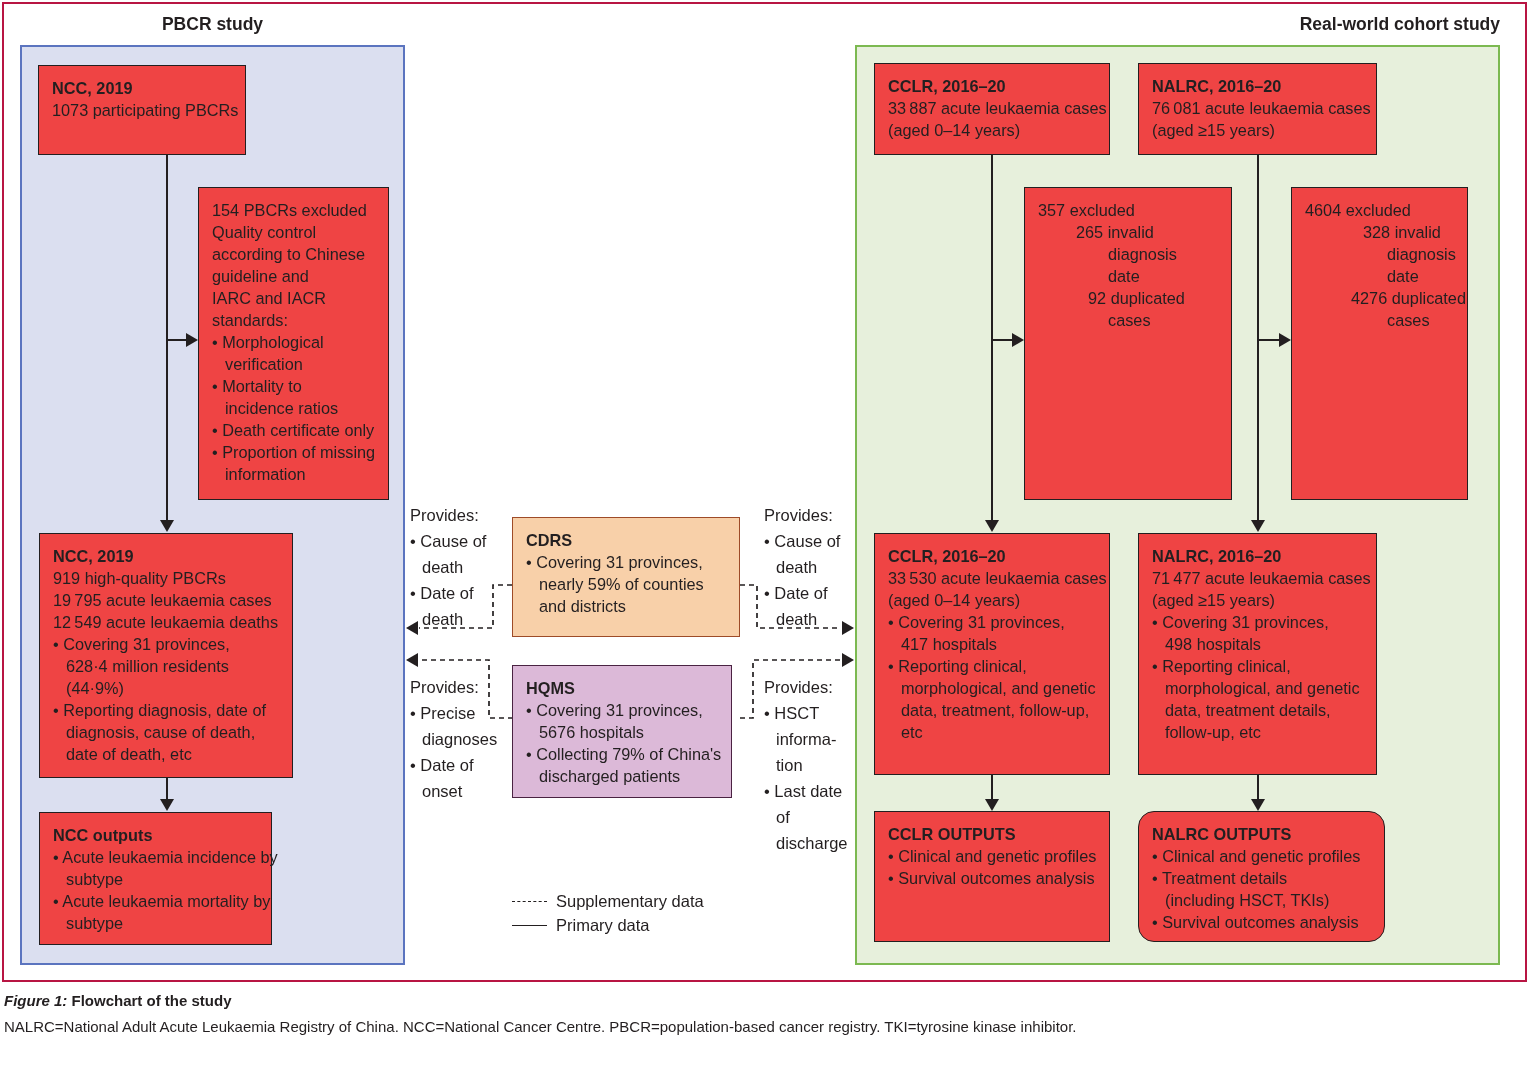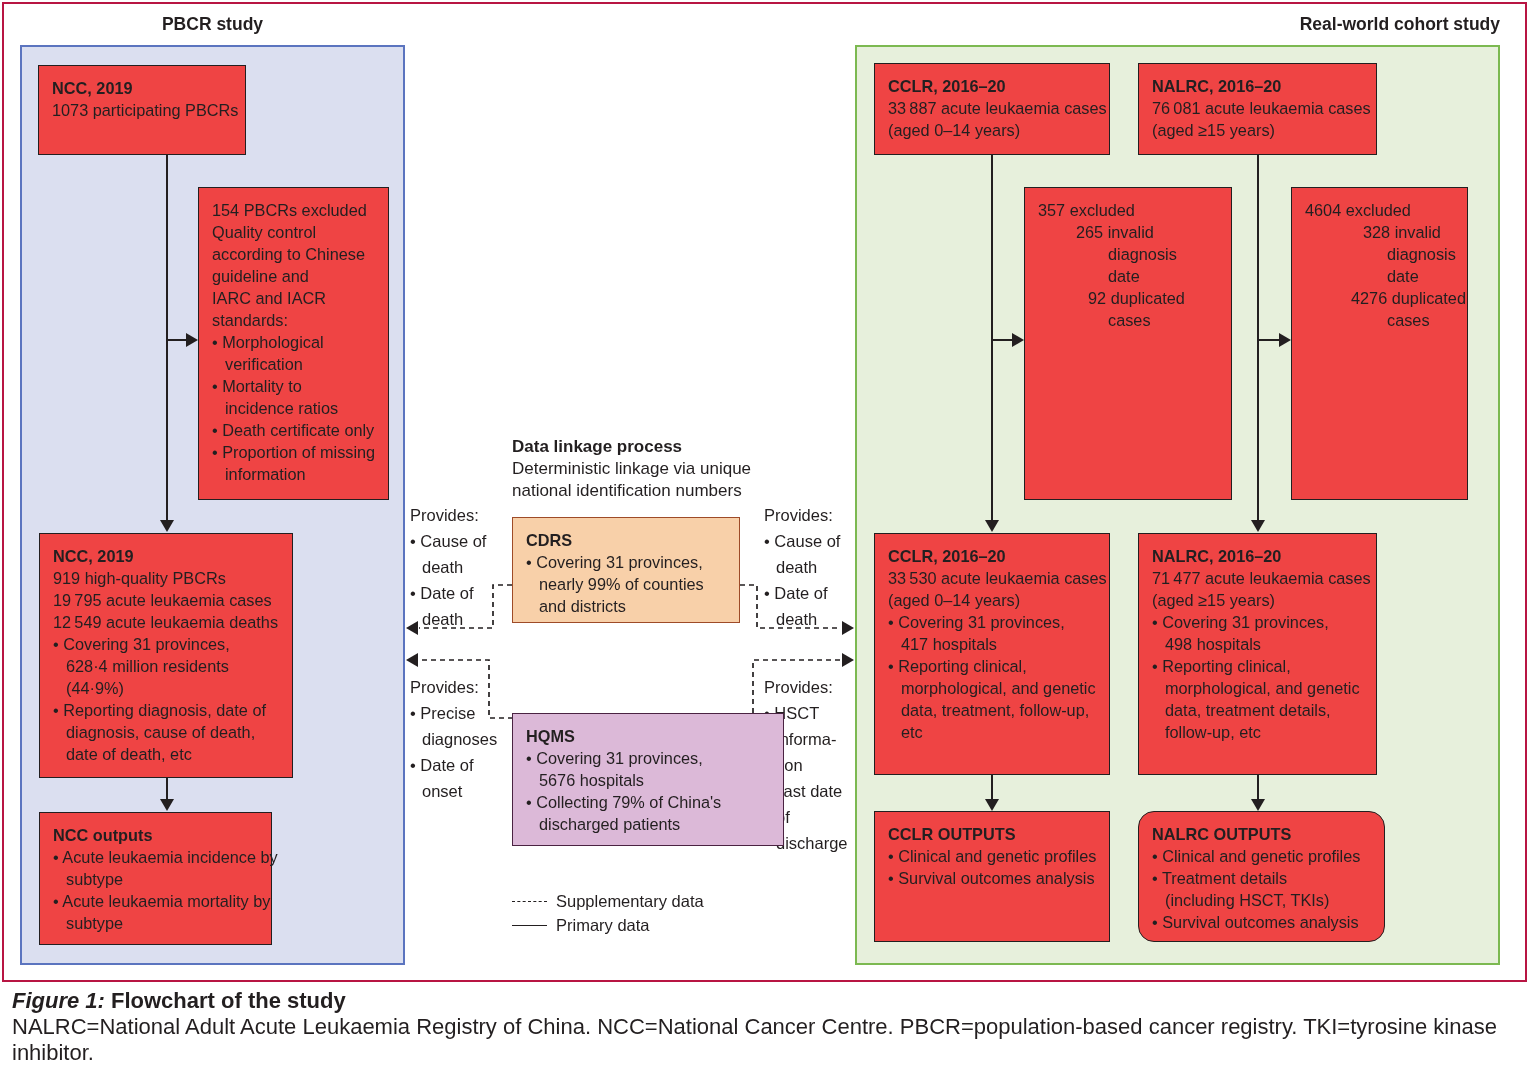--- a/index.html
+++ b/index.html
@@ -41,24 +41,24 @@
   .ln{white-space:nowrap;}
   .b{font-weight:bold;}
   .ct{padding-left:13px;}
   .ctr{text-align:left;white-space:nowrap;}
 
   #b-ncc-source{left:38px;top:65px;width:208px;height:90px;}
   #b-pbcr-excluded{left:198px;top:187px;width:191px;height:313px;}
   #b-ncc-quality{left:39px;top:533px;width:254px;height:245px;}
   #b-ncc-outputs{left:39px;top:812px;width:233px;height:133px;}
 
-  #b-cdrs{left:512px;top:517px;width:228px;height:106px;
+  #b-cdrs{left:512px;top:517px;width:228px;height:120px;
           background:var(--cdrs-fill);border-color:var(--cdrs-border);}
-  #b-hqms{left:512px;top:665px;width:272px;height:133px;
-          background:var(--hqms-fill);border-color:var(--hqms-border);margin-top:48px;}
+  #b-hqms{left:512px;top:665px;width:220px;height:133px;
+          background:var(--hqms-fill);border-color:var(--hqms-border);}
 
   #b-cclr-source{left:874px;top:63px;width:236px;height:92px;}
   #b-nalrc-source{left:1138px;top:63px;width:239px;height:92px;}
   #b-cclr-excluded{left:1024px;top:187px;width:208px;height:313px;}
   #b-nalrc-excluded{left:1291px;top:187px;width:177px;height:313px;}
   #b-cclr-final{left:874px;top:533px;width:236px;height:242px;}
   #b-nalrc-final{left:1138px;top:533px;width:239px;height:242px;}
   #b-cclr-outputs{left:874px;top:811px;width:236px;height:131px;}
   #b-nalrc-outputs{left:1138px;top:811px;width:247px;height:131px;border-radius:16px;}
 
@@ -69,21 +69,21 @@
   #prov-lt{left:410px;top:502px;}
   #prov-lb{left:410px;top:674px;}
   #prov-rt{left:764px;top:502px;}
   #prov-rb{left:764px;top:674px;}
 
   #legend{position:absolute;left:512px;top:889px;font-size:16.5px;line-height:24px;z-index:2;}
   .leg-row{display:flex;align-items:center;gap:9px;height:24px;}
   .leg-dash{width:35px;height:0;border-top:1.7px dashed var(--ink);}
   .leg-solid{width:35px;height:0;border-top:1.9px solid var(--ink);}
 
-  #caption{position:absolute;left:12px;top:988px;width:1518px;font-size:22px;line-height:26px;z-index:2;}
+  #caption{position:absolute;left:4px;top:988px;width:1518px;font-size:15px;line-height:26px;z-index:2;}
   #caption .ttl{font-weight:bold;}
   #caption .ttl .it{font-style:italic;}
 </style>
 </head>
 <body>
 
 <div id="canvas">
 
   <div class="frame"></div>
 
@@ -160,30 +160,25 @@
   </div>
 
   <div class="box" id="b-ncc-outputs">
     <div class="ln b">NCC outputs</div>
     <div class="ln">• Acute leukaemia incidence by</div>
     <div class="ln ct">subtype</div>
     <div class="ln">• Acute leukaemia mortality by</div>
     <div class="ln ct">subtype</div>
   </div>
 
-  <div class="linkhdr">
-    <div class="ln b">Data linkage process</div>
-    <div class="ln">Deterministic linkage via unique</div>
-    <div class="ln">national identification numbers</div>
-  </div>
 
   <div class="box" id="b-cdrs">
     <div class="ln b">CDRS</div>
     <div class="ln">• Covering 31 provinces,</div>
-    <div class="ln ct">nearly 99% of counties</div>
+    <div class="ln ct">nearly 59% of counties</div>
     <div class="ln ct">and districts</div>
   </div>
 
   <div class="box" id="b-hqms">
     <div class="ln b">HQMS</div>
     <div class="ln">• Covering 31 provinces,</div>
     <div class="ln ct">5676 hospitals</div>
     <div class="ln">• Collecting 79% of China's</div>
     <div class="ln ct">discharged patients</div>
   </div>

